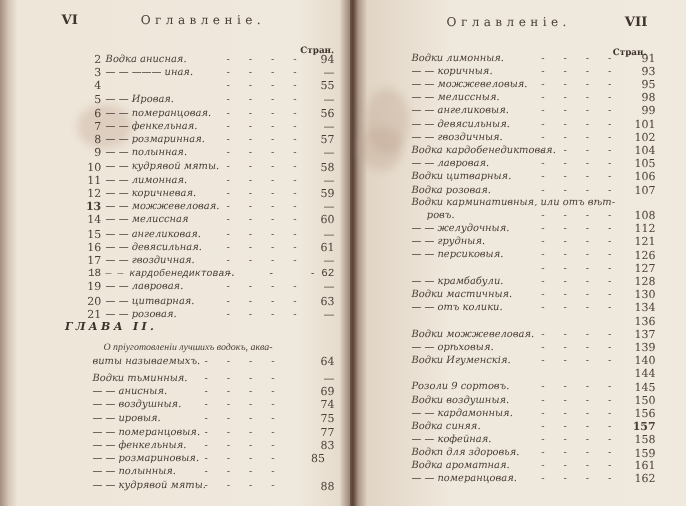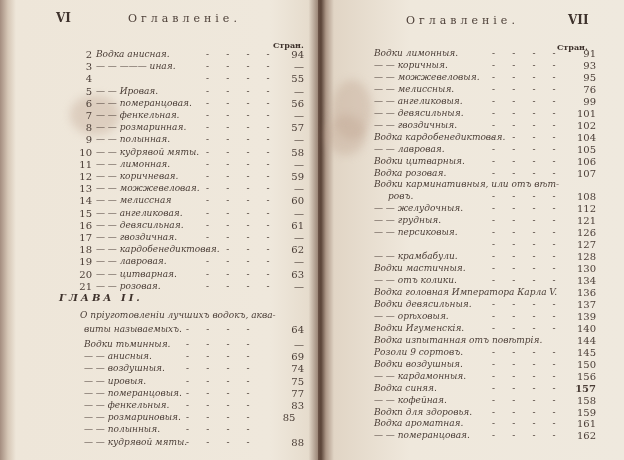--- a/index.html
+++ b/index.html
@@ -93,21 +93,21 @@
           <span class="dots" style="left: 128px;">-&nbsp;&nbsp;&nbsp;&nbsp;&nbsp;&nbsp;-&nbsp;&nbsp;&nbsp;&nbsp;&nbsp;&nbsp;-&nbsp;&nbsp;&nbsp;&nbsp;&nbsp;&nbsp;-</span>
           <span class="pg" style="left: 196px;">—</span>
         </div>
         <div class="row" style="left: 78px; top: 171px; width: 230px;">
           <span class="num" style="left: 0px;">12</span>
           <span class="txt" style="left: 18px;">— — коричневая.</span>
           <span class="dots" style="left: 128px;">-&nbsp;&nbsp;&nbsp;&nbsp;&nbsp;&nbsp;-&nbsp;&nbsp;&nbsp;&nbsp;&nbsp;&nbsp;-&nbsp;&nbsp;&nbsp;&nbsp;&nbsp;&nbsp;-</span>
           <span class="pg" style="left: 196px;">59</span>
         </div>
         <div class="row" style="left: 78px; top: 183.2px; width: 230px;">
-          <span class="num" style="left: 0px;">13</span>
+          <span class="num" style="left: 0px; font-weight: bold;">13</span>
           <span class="txt" style="left: 18px;">— — можжевеловая.</span>
           <span class="dots" style="left: 128px;">-&nbsp;&nbsp;&nbsp;&nbsp;&nbsp;&nbsp;-&nbsp;&nbsp;&nbsp;&nbsp;&nbsp;&nbsp;-&nbsp;&nbsp;&nbsp;&nbsp;&nbsp;&nbsp;-</span>
           <span class="pg" style="left: 196px;">—</span>
         </div>
         <div class="row" style="left: 78px; top: 195.4px; width: 230px;">
           <span class="num" style="left: 0px;">14</span>
           <span class="txt" style="left: 18px;">— — мелиссная</span>
           <span class="dots" style="left: 128px;">-&nbsp;&nbsp;&nbsp;&nbsp;&nbsp;&nbsp;-&nbsp;&nbsp;&nbsp;&nbsp;&nbsp;&nbsp;-&nbsp;&nbsp;&nbsp;&nbsp;&nbsp;&nbsp;-</span>
           <span class="pg" style="left: 196px;">60</span>
         </div>
@@ -122,21 +122,21 @@
           <span class="txt" style="left: 18px;">— — девясильная.</span>
           <span class="dots" style="left: 128px;">-&nbsp;&nbsp;&nbsp;&nbsp;&nbsp;&nbsp;-&nbsp;&nbsp;&nbsp;&nbsp;&nbsp;&nbsp;-&nbsp;&nbsp;&nbsp;&nbsp;&nbsp;&nbsp;-</span>
           <span class="pg" style="left: 196px;">61</span>
         </div>
         <div class="row" style="left: 78px; top: 232px; width: 230px;">
           <span class="num" style="left: 0px;">17</span>
           <span class="txt" style="left: 18px;">— — гвоздичная.</span>
           <span class="dots" style="left: 128px;">-&nbsp;&nbsp;&nbsp;&nbsp;&nbsp;&nbsp;-&nbsp;&nbsp;&nbsp;&nbsp;&nbsp;&nbsp;-&nbsp;&nbsp;&nbsp;&nbsp;&nbsp;&nbsp;-</span>
           <span class="pg" style="left: 196px;">—</span>
         </div>
-        <div class="row" style="left: 78px; top: 244.2px; width: 230px;">
+        <div class="row" style="left: 78px; top: 244.2px; width: 230px; font-family: Liberation Mono, monospace;">
           <span class="num" style="left: 0px;">18</span>
           <span class="txt" style="left: 18px;">— — кардобенедиктовая.</span>
           <span class="dots" style="left: 128px;">-&nbsp;&nbsp;&nbsp;&nbsp;&nbsp;&nbsp;-&nbsp;&nbsp;&nbsp;&nbsp;&nbsp;&nbsp;-&nbsp;&nbsp;&nbsp;&nbsp;&nbsp;&nbsp;-</span>
           <span class="pg" style="left: 196px;">62</span>
         </div>
         <div class="row" style="left: 78px; top: 256.4px; width: 230px;">
           <span class="num" style="left: 0px;">19</span>
           <span class="txt" style="left: 18px;">— — лавровая.</span>
           <span class="dots" style="left: 128px;">-&nbsp;&nbsp;&nbsp;&nbsp;&nbsp;&nbsp;-&nbsp;&nbsp;&nbsp;&nbsp;&nbsp;&nbsp;-&nbsp;&nbsp;&nbsp;&nbsp;&nbsp;&nbsp;-</span>
           <span class="pg" style="left: 196px;">—</span>
@@ -149,21 +149,21 @@
         </div>
         <div class="row" style="left: 78px; top: 280.8px; width: 230px;">
           <span class="num" style="left: 0px;">21</span>
           <span class="txt" style="left: 18px;">— — розовая.</span>
           <span class="dots" style="left: 128px;">-&nbsp;&nbsp;&nbsp;&nbsp;&nbsp;&nbsp;-&nbsp;&nbsp;&nbsp;&nbsp;&nbsp;&nbsp;-&nbsp;&nbsp;&nbsp;&nbsp;&nbsp;&nbsp;-</span>
           <span class="pg" style="left: 196px;">—</span>
         </div>
       </div>
     <div class="chapter" style="left:59px;top:292px;">ГЛАВА II.</div>
     <div class="row" style="left:76px;top:310px;">
-      <span class="txt" style="left:4px;">О пріуготовленіи лучшихъ водокъ, аква-</span>
+      <span class="txt" style="left:18px;font-family:Liberation Serif, serif;">О пріуготовленіи лучшихъ водокъ, аква-</span>
     </div>
     <div class="row" style="left:84px;top:324px;width:220px;">
       <span class="txt" style="left:0;">виты называемыхъ.</span>
       <span class="dots" style="left:102px;">-&nbsp;&nbsp;&nbsp;&nbsp;&nbsp;&nbsp;-&nbsp;&nbsp;&nbsp;&nbsp;&nbsp;&nbsp;-&nbsp;&nbsp;&nbsp;&nbsp;&nbsp;&nbsp;-</span>
       <span class="pg" style="left:190px;">64</span>
     </div>
     <div id="left-chapter-rows">
         <div class="row" style="left: 84px; top: 339px; width: 220px;">
           <span class="txt" style="left: 0px;">Водки тьминныя.</span>
           <span class="dots" style="left: 102px;">-&nbsp;&nbsp;&nbsp;&nbsp;&nbsp;&nbsp;-&nbsp;&nbsp;&nbsp;&nbsp;&nbsp;&nbsp;-&nbsp;&nbsp;&nbsp;&nbsp;&nbsp;&nbsp;-</span>
@@ -230,21 +230,21 @@
           <span class="pg" style="left: 192px;">93</span>
         </div>
         <div class="row" style="left: 56px; top: 71.9px; width: 220px;">
           <span class="txt" style="left: 0px;">— — можжевеловыя.</span>
           <span class="dots" style="left: 118px;">-&nbsp;&nbsp;&nbsp;&nbsp;&nbsp;&nbsp;-&nbsp;&nbsp;&nbsp;&nbsp;&nbsp;&nbsp;-&nbsp;&nbsp;&nbsp;&nbsp;&nbsp;&nbsp;-</span>
           <span class="pg" style="left: 192px;">95</span>
         </div>
         <div class="row" style="left: 56px; top: 83.85px; width: 220px;">
           <span class="txt" style="left: 0px;">— — мелиссныя.</span>
           <span class="dots" style="left: 118px;">-&nbsp;&nbsp;&nbsp;&nbsp;&nbsp;&nbsp;-&nbsp;&nbsp;&nbsp;&nbsp;&nbsp;&nbsp;-&nbsp;&nbsp;&nbsp;&nbsp;&nbsp;&nbsp;-</span>
-          <span class="pg" style="left: 192px;">76</span>
+          <span class="pg" style="left: 192px;">98</span>
         </div>
         <div class="row" style="left: 56px; top: 95.8px; width: 220px;">
           <span class="txt" style="left: 0px;">— — ангеликовыя.</span>
           <span class="dots" style="left: 118px;">-&nbsp;&nbsp;&nbsp;&nbsp;&nbsp;&nbsp;-&nbsp;&nbsp;&nbsp;&nbsp;&nbsp;&nbsp;-&nbsp;&nbsp;&nbsp;&nbsp;&nbsp;&nbsp;-</span>
           <span class="pg" style="left: 192px;">99</span>
         </div>
         <div class="row" style="left: 56px; top: 107.75px; width: 220px;">
           <span class="txt" style="left: 0px;">— — девясильныя.</span>
           <span class="dots" style="left: 118px;">-&nbsp;&nbsp;&nbsp;&nbsp;&nbsp;&nbsp;-&nbsp;&nbsp;&nbsp;&nbsp;&nbsp;&nbsp;-&nbsp;&nbsp;&nbsp;&nbsp;&nbsp;&nbsp;-</span>
           <span class="pg" style="left: 192px;">101</span>
@@ -310,40 +310,38 @@
           <span class="txt" style="left: 0px;">Водки мастичныя.</span>
           <span class="dots" style="left: 118px;">-&nbsp;&nbsp;&nbsp;&nbsp;&nbsp;&nbsp;-&nbsp;&nbsp;&nbsp;&nbsp;&nbsp;&nbsp;-&nbsp;&nbsp;&nbsp;&nbsp;&nbsp;&nbsp;-</span>
           <span class="pg" style="left: 192px;">130</span>
         </div>
         <div class="row" style="left: 56px; top: 275.05px; width: 220px;">
           <span class="txt" style="left: 0px;">— — отъ колики.</span>
           <span class="dots" style="left: 118px;">-&nbsp;&nbsp;&nbsp;&nbsp;&nbsp;&nbsp;-&nbsp;&nbsp;&nbsp;&nbsp;&nbsp;&nbsp;-&nbsp;&nbsp;&nbsp;&nbsp;&nbsp;&nbsp;-</span>
           <span class="pg" style="left: 192px;">134</span>
         </div>
         <div class="row" style="left: 56px; top: 287px; width: 220px;">
-          <span class="txt" style="left: 0px;">Водка головная Императора Карла V.</span>
           <span class="pg" style="left: 192px;">136</span>
         </div>
         <div class="row" style="left: 56px; top: 298.95px; width: 220px;">
-          <span class="txt" style="left: 0px;">Водки девясильныя.</span>
+          <span class="txt" style="left: 0px;">Водки можжевеловая.</span>
           <span class="dots" style="left: 118px;">-&nbsp;&nbsp;&nbsp;&nbsp;&nbsp;&nbsp;-&nbsp;&nbsp;&nbsp;&nbsp;&nbsp;&nbsp;-&nbsp;&nbsp;&nbsp;&nbsp;&nbsp;&nbsp;-</span>
           <span class="pg" style="left: 192px;">137</span>
         </div>
         <div class="row" style="left: 56px; top: 310.9px; width: 220px;">
           <span class="txt" style="left: 0px;">— — орѣховыя.</span>
           <span class="dots" style="left: 118px;">-&nbsp;&nbsp;&nbsp;&nbsp;&nbsp;&nbsp;-&nbsp;&nbsp;&nbsp;&nbsp;&nbsp;&nbsp;-&nbsp;&nbsp;&nbsp;&nbsp;&nbsp;&nbsp;-</span>
           <span class="pg" style="left: 192px;">139</span>
         </div>
         <div class="row" style="left: 56px; top: 322.85px; width: 220px;">
           <span class="txt" style="left: 0px;">Водки Игуменскія.</span>
           <span class="dots" style="left: 118px;">-&nbsp;&nbsp;&nbsp;&nbsp;&nbsp;&nbsp;-&nbsp;&nbsp;&nbsp;&nbsp;&nbsp;&nbsp;-&nbsp;&nbsp;&nbsp;&nbsp;&nbsp;&nbsp;-</span>
           <span class="pg" style="left: 192px;">140</span>
         </div>
         <div class="row" style="left: 56px; top: 334.8px; width: 220px;">
-          <span class="txt" style="left: 0px;">Водка изпытанная отъ повѣтрія.</span>
           <span class="pg" style="left: 192px;">144</span>
         </div>
         <div class="row" style="left: 56px; top: 346.75px; width: 220px;">
           <span class="txt" style="left: 0px;">Розоли 9 сортовъ.</span>
           <span class="dots" style="left: 118px;">-&nbsp;&nbsp;&nbsp;&nbsp;&nbsp;&nbsp;-&nbsp;&nbsp;&nbsp;&nbsp;&nbsp;&nbsp;-&nbsp;&nbsp;&nbsp;&nbsp;&nbsp;&nbsp;-</span>
           <span class="pg" style="left: 192px;">145</span>
         </div>
         <div class="row" style="left: 56px; top: 358.7px; width: 220px;">
           <span class="txt" style="left: 0px;">Водки воздушныя.</span>
           <span class="dots" style="left: 118px;">-&nbsp;&nbsp;&nbsp;&nbsp;&nbsp;&nbsp;-&nbsp;&nbsp;&nbsp;&nbsp;&nbsp;&nbsp;-&nbsp;&nbsp;&nbsp;&nbsp;&nbsp;&nbsp;-</span>

